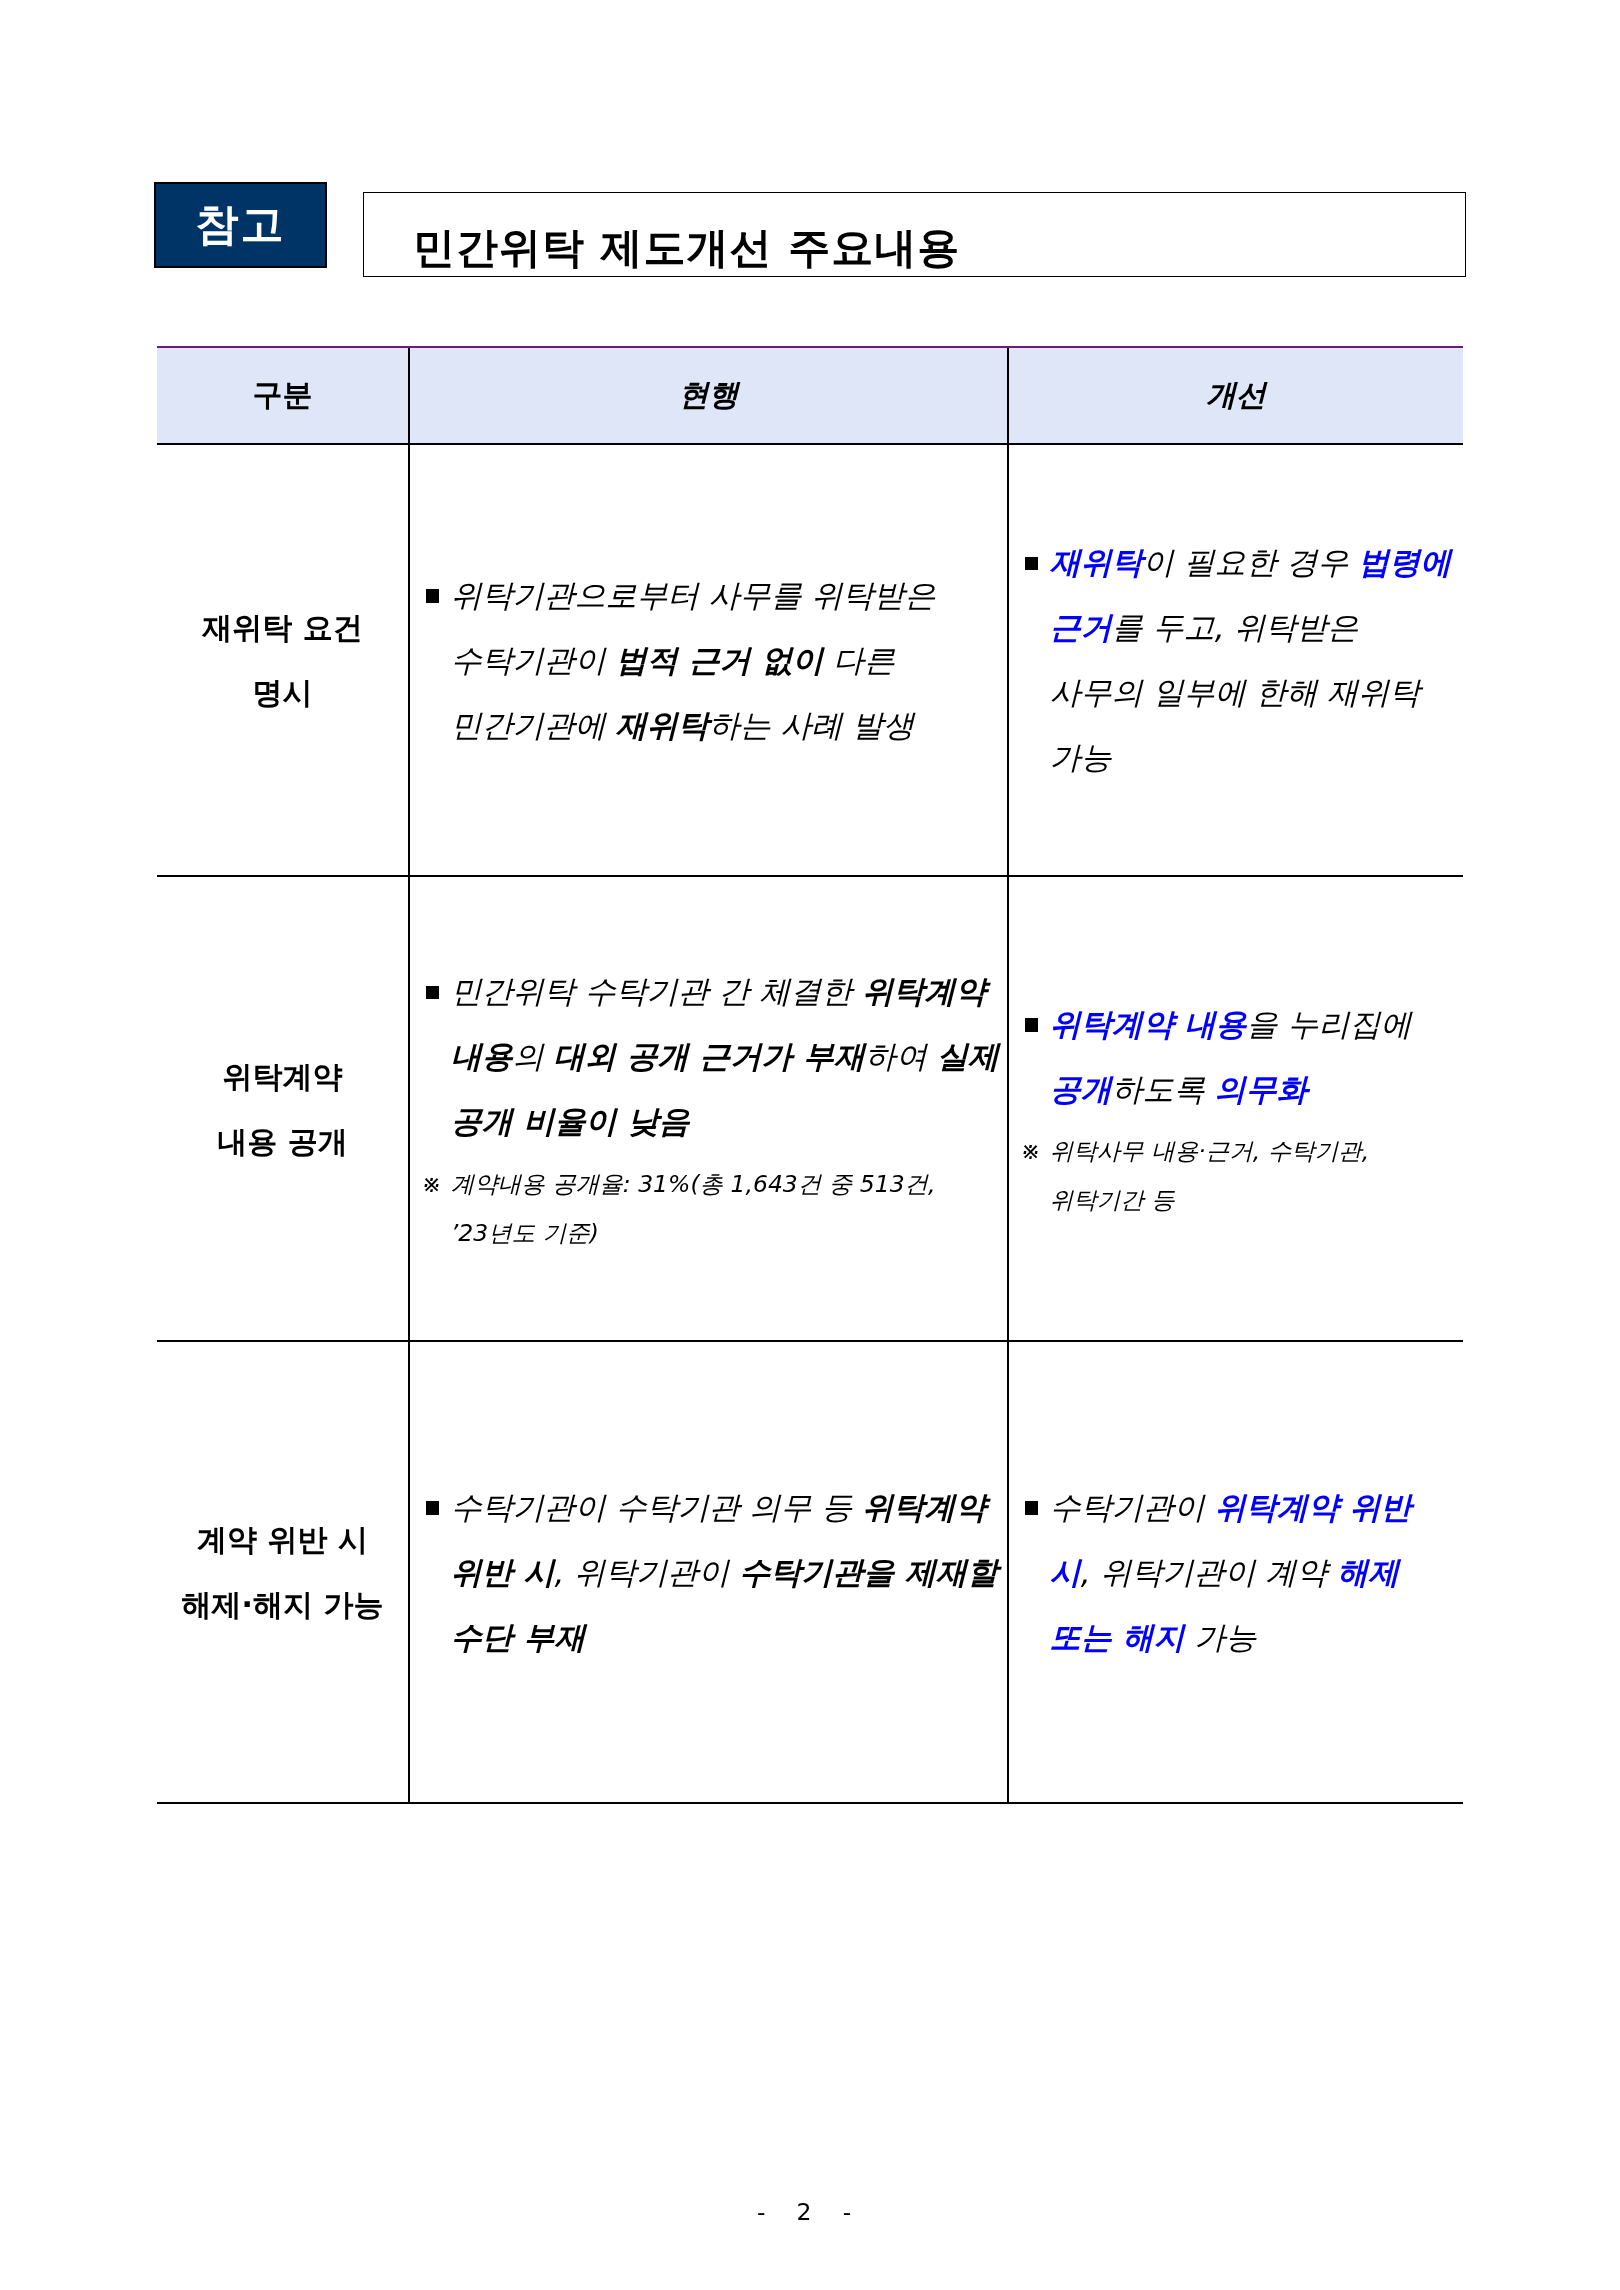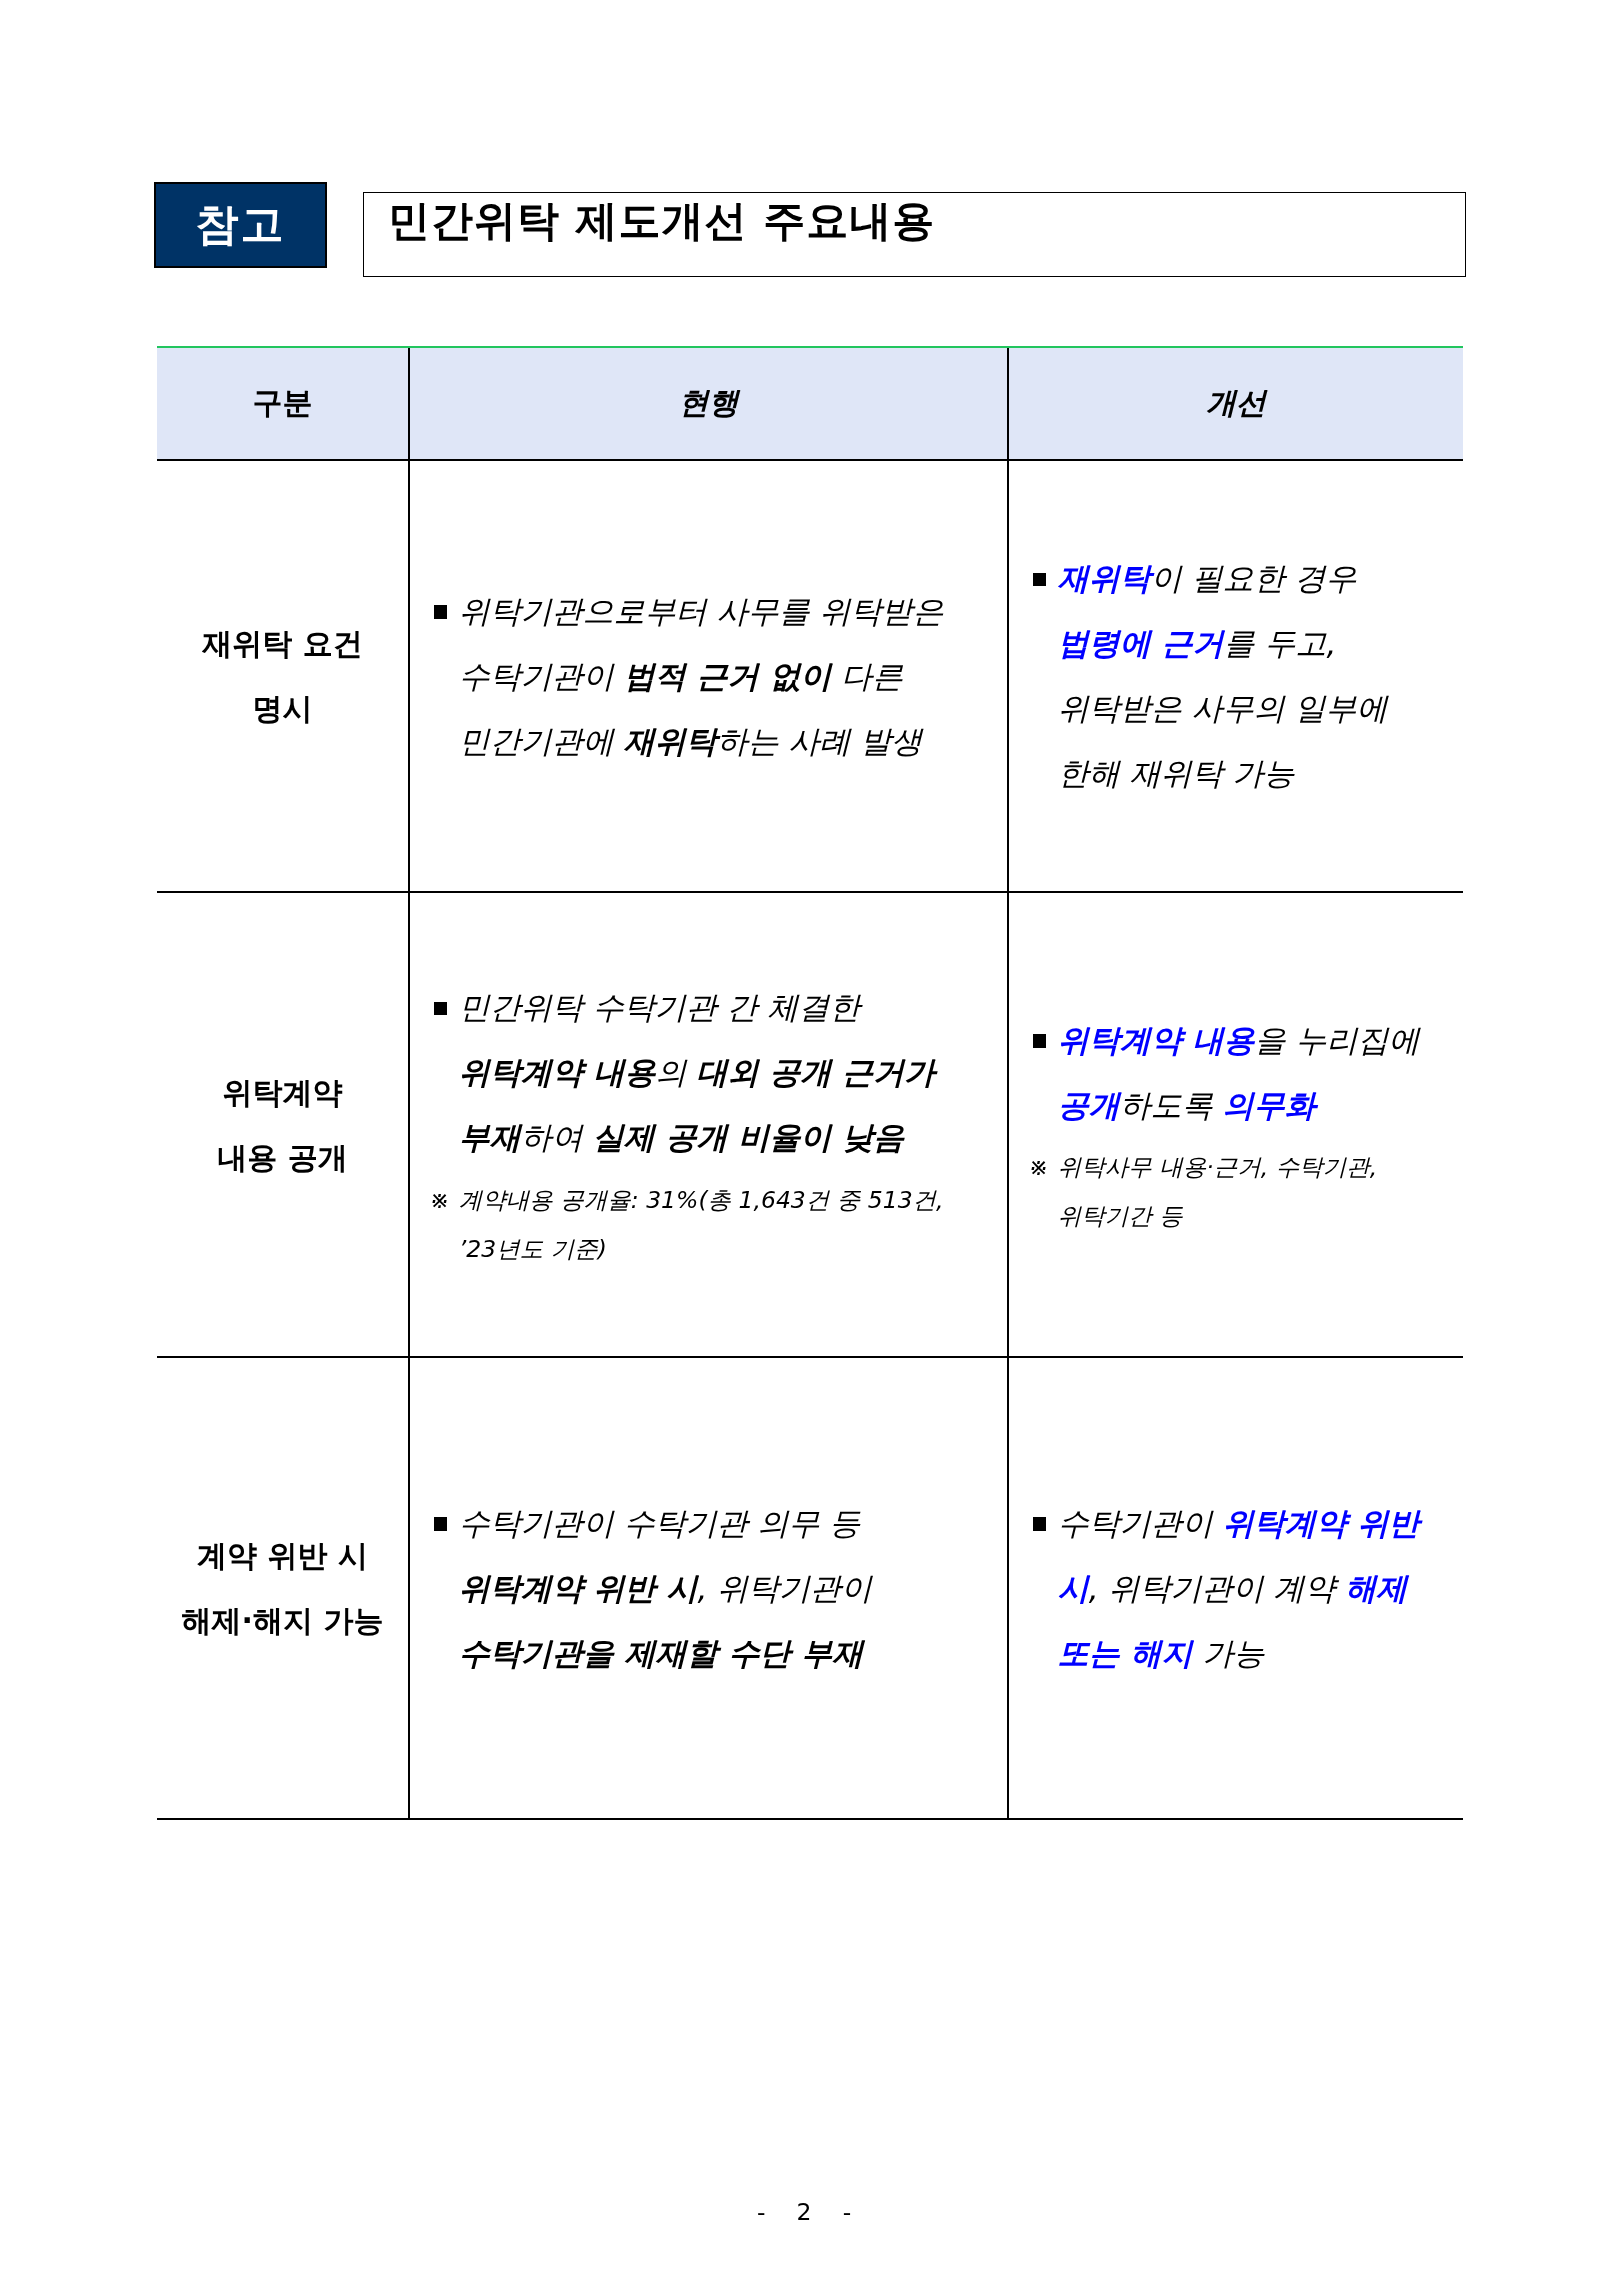--- a/index.html
+++ b/index.html
@@ -11,33 +11,33 @@
     .tag-box {
       position: absolute; left: 154px; top: 182px; width: 169px; height: 82px;
       background: #003366; border: 2.9px solid #000;
       color: #fff; font-weight: bold; font-size: 43px;
       display: flex; align-items: center; justify-content: center;
       letter-spacing: 2px;
     }
     .title-box {
       position: absolute; left: 363px; top: 192px; width: 1103px; height: 85px;
       border: 1px solid #000; box-sizing: border-box;
-      display: flex; align-items: flex-start; padding-left: 24px;
+      display: flex; align-items: flex-end; padding-left: 49px;
       white-space: nowrap;
     }
     .title-main { font-weight: bold; font-size: 42px; letter-spacing: 1px; }
     .title-sub { font-weight: bold; font-size: 32px; margin-left: 9.8px; letter-spacing: 0px; }
 
     table.main {
       position: absolute; left: 157px; top: 346px; width: 1306px;
       border-collapse: collapse; table-layout: fixed;
     }
     table.main th, table.main td {
-      border-top: 2px solid #22c55e; border-bottom: 2px solid #000;
-      padding: 8px; vertical-align: middle; margin-top: 16px;
+      border-top: 2px solid #701a75; border-bottom: 2px solid #000;
+      padding: 0; vertical-align: middle; margin-top: 16px;
     }
     table.main th + th, table.main td + td { border-left: 2px solid #000; font-style: italic; }
     table.main th {
       background: #dfe6f7; height: 95px; font-size: 30px; font-weight: bold; text-align: center;
     }
     .col1 { width: 252px; }
     .col2 { width: 599px; }
     .col3 { width: 455px; }
     .label {
       text-align: center; font-weight: bold; font-size: 30px; line-height: 65px;

